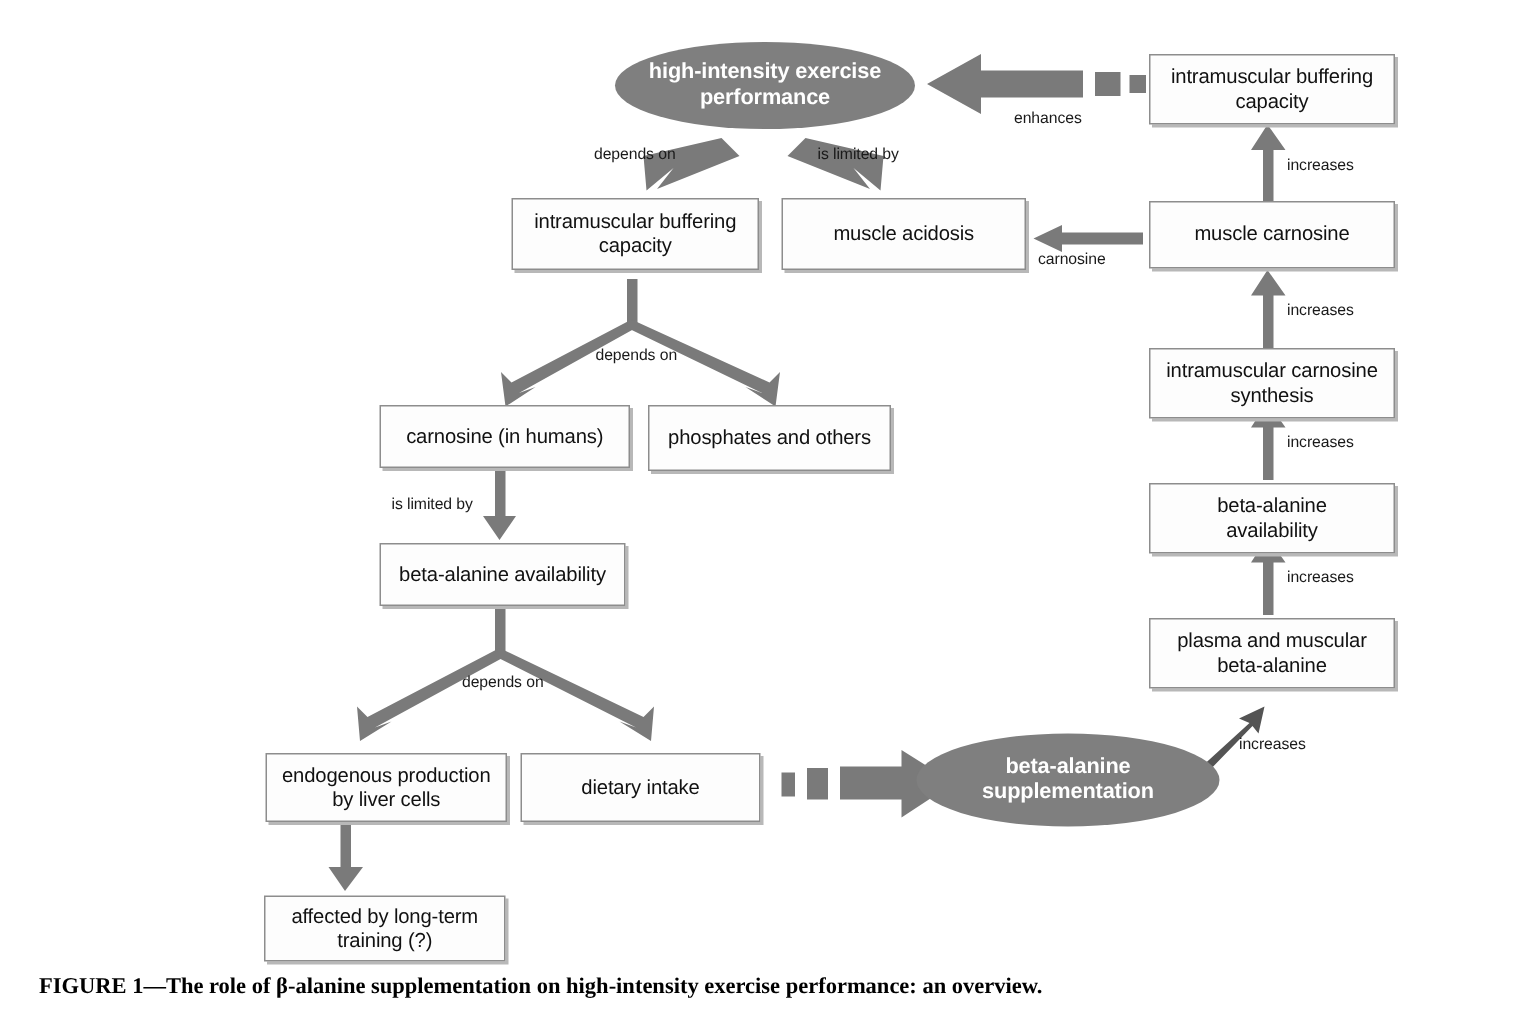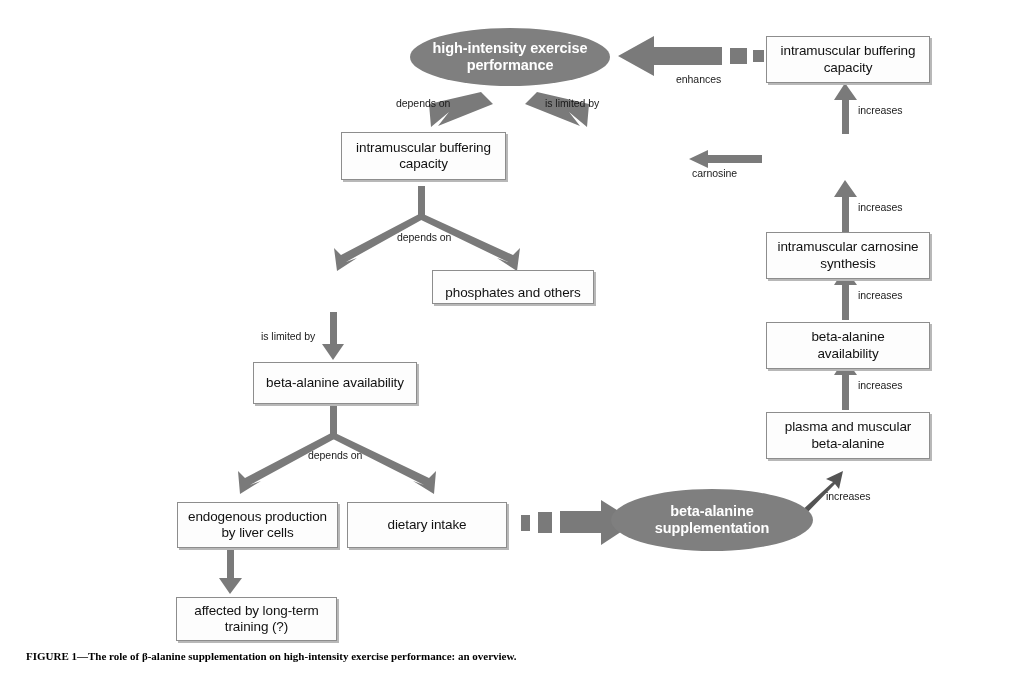--- a/index.html
+++ b/index.html
@@ -63,21 +63,21 @@
     white-space: nowrap;
     letter-spacing: -0.05px;
   }
   #figure-caption {
     position: absolute;
     left: 26px;
     top: 650px;
     width: 960px;
     font-family: "Liberation Serif", serif;
     font-weight: bold;
-    font-size: 11px;
+    font-size: 15px;
     color: #000000;
     white-space: nowrap;
   }
 </style>
 </head>
 <body>
 
 <div id="page">
 
   <svg id="diagram-svg" viewBox="0 0 1024 689" xmlns="http://www.w3.org/2000/svg">
@@ -151,23 +151,29 @@
   <div class="node-ellipse" style="left:410px; top:28px; width:200px; height:58px;align-items:center;">
     <span style="white-space:pre-line;">high-intensity exercise
 performance</span>
   </div>
 
   <div class="node-box" style="left:341px; top:132px; width:165px; height:48px;">
     <span style="white-space:pre-line;">intramuscular buffering
 capacity</span>
   </div>
 
-
-
-  <div class="node-box" style="left:432px; top:270px; width:162px; height:34px;align-items:flex-end;">
+  <div class="node-box" style="left:521px; top:132px; width:163px; height:48px;">
+    <span style="white-space:pre-line;">muscle acidosis</span>
+  </div>
+
+  <div class="node-box" style="left:253px; top:270px; width:167px; height:42px;">
+    <span style="white-space:pre-line;">carnosine (in humans)</span>
+  </div>
+
+  <div class="node-box" style="left:432px; top:270px; width:162px; height:44px;">
     <span style="white-space:pre-line;">phosphates and others</span>
   </div>
 
   <div class="node-box" style="left:253px; top:362px; width:164px; height:42px;">
     <span style="white-space:pre-line;">beta-alanine availability</span>
   </div>
 
   <div class="node-box" style="left:177px; top:502px; width:161px; height:46px;">
     <span style="white-space:pre-line;">endogenous production
 by liver cells</span>
@@ -185,20 +191,23 @@
   <div class="node-ellipse" style="left:611px; top:489px; width:202px; height:62px;">
     <span style="white-space:pre-line;">beta-alanine
 supplementation</span>
   </div>
 
   <div class="node-box" style="left:766px; top:36px; width:164px; height:47px;">
     <span style="white-space:pre-line;">intramuscular buffering
 capacity</span>
   </div>
 
+  <div class="node-box" style="left:766px; top:134px; width:164px; height:45px;">
+    <span style="white-space:pre-line;">muscle carnosine</span>
+  </div>
 
   <div class="node-box" style="left:766px; top:232px; width:164px; height:47px;">
     <span style="white-space:pre-line;">intramuscular carnosine
 synthesis</span>
   </div>
 
   <div class="node-box" style="left:766px; top:322px; width:164px; height:47px;">
     <span style="white-space:pre-line;">beta-alanine
 availability</span>
   </div>

